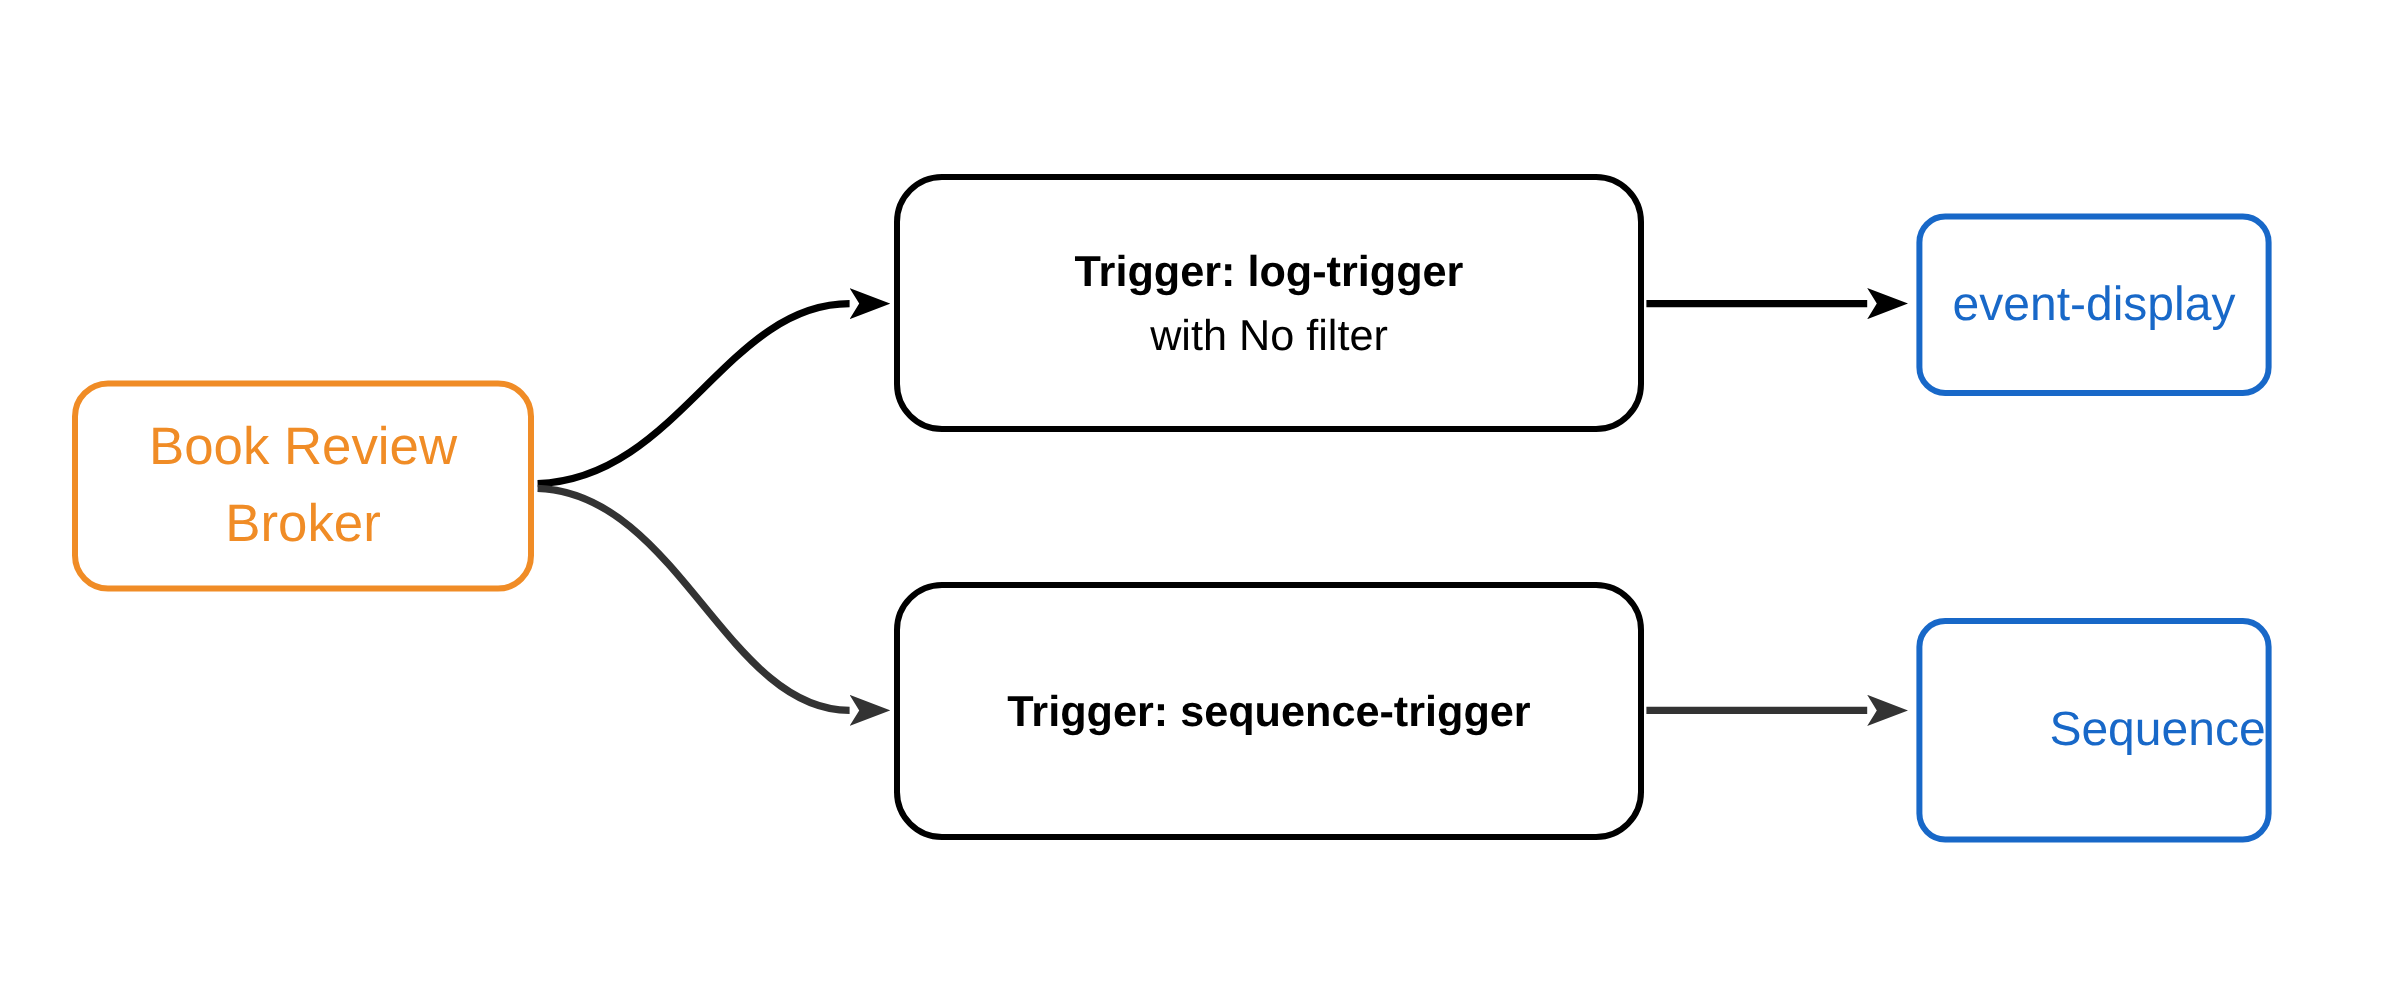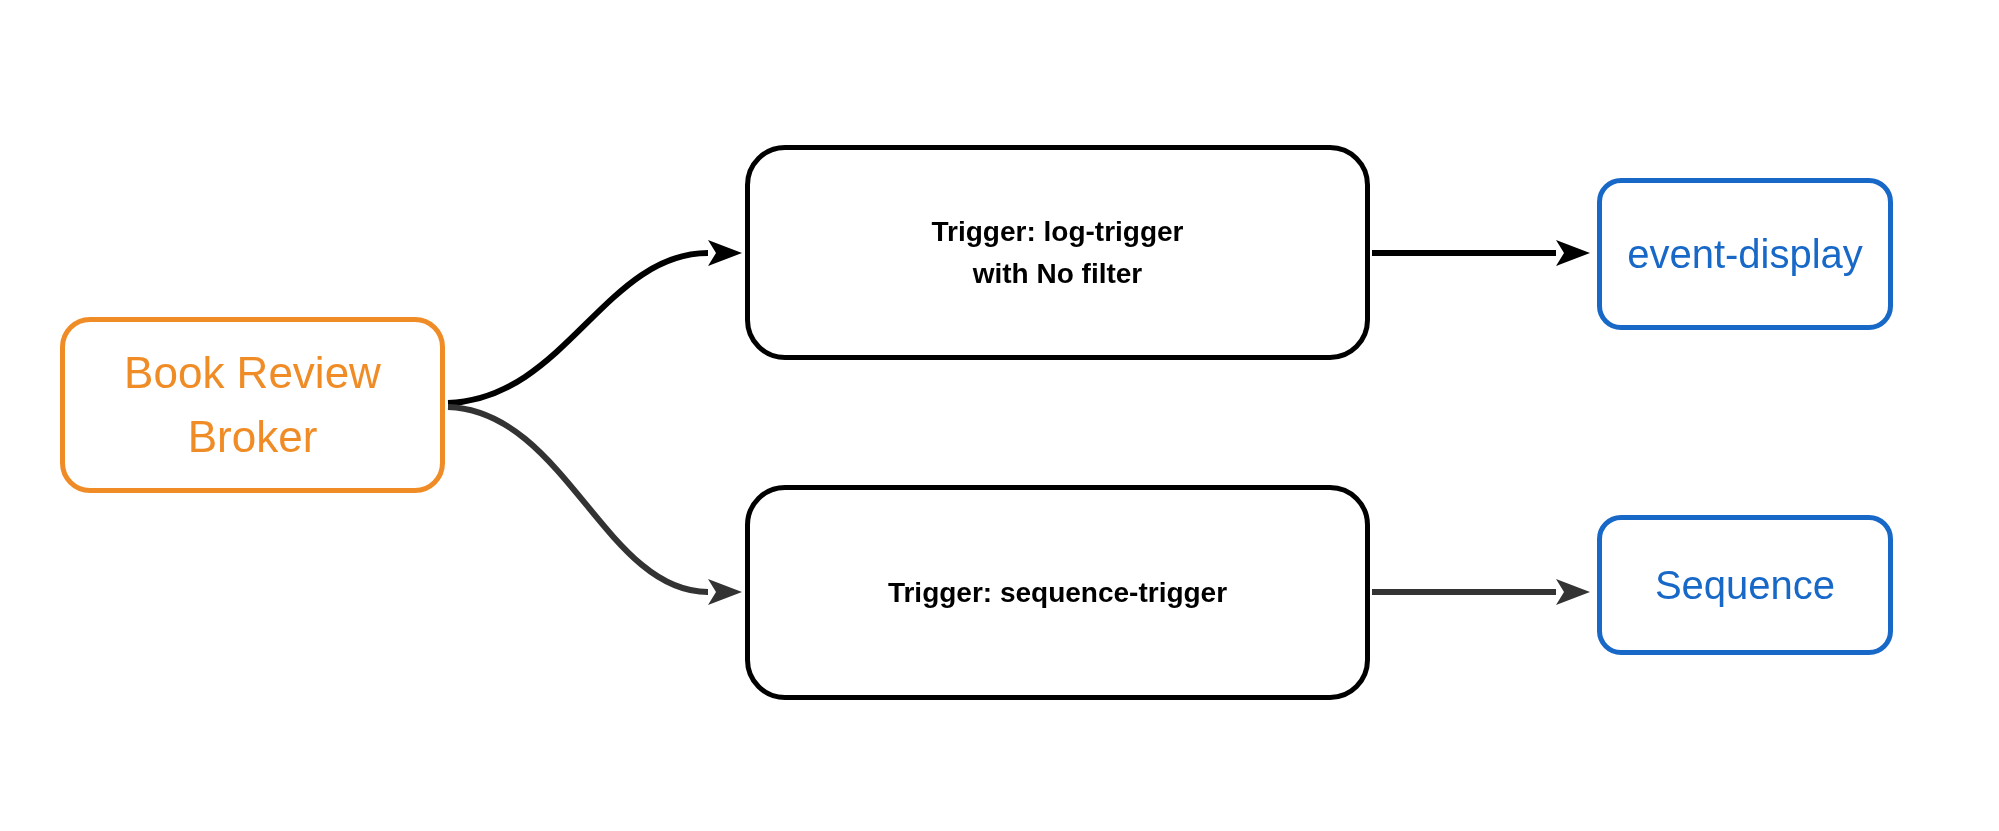--- a/index.html
+++ b/index.html
@@ -39,36 +39,36 @@
     border-radius: 30px;
     color: var(--accent-orange, #F08C26);
     font-size: 44px;
     line-height: 1.45;
   }
   .node-trigger {
     left: 745px; width: 625px; height: 215px;
     border: 5px solid #000000;
     border-radius: 40px;
     color: #000000;
-    font-size: 28px;
+    font-size: 36px;
     line-height: 1.5;
   }
   .node-trigger-top { top: 145px; }
   .node-trigger-bottom { top: 485px; }
   .trigger-title { font-weight: bold; }
-  .trigger-subtitle { font-weight: bold; }
+  .trigger-subtitle { font-weight: normal; }
   .node-blue {
     left: 1597px; width: 296px; height: 152px;
     border: 5px solid var(--accent-blue, #1868C8);
     border-radius: 24px;
     color: var(--accent-blue, #1868C8);
     font-size: 40px;
   }
   .node-blue-top { top: 178px; }
-  .node-blue-bottom { top: 515px; height: 140px; }
+  .node-blue-bottom { top: 515px; height: 187px; align-items: flex-end; }
 </style>
 </head>
 <body style="background: rgb(255, 255, 255);">
 
 <div class="canvas">
 
   <svg class="edges" viewBox="0 0 1999 831" xmlns="http://www.w3.org/2000/svg">
     <defs>
       <marker id="arrow-black" viewBox="0 0 34 26" refX="0" refY="13" markerWidth="34" markerHeight="26" markerUnits="userSpaceOnUse" orient="auto">
         <path class="mk-black" d="M0,0 L34,13 L0,26 L8,13 Z"></path>

